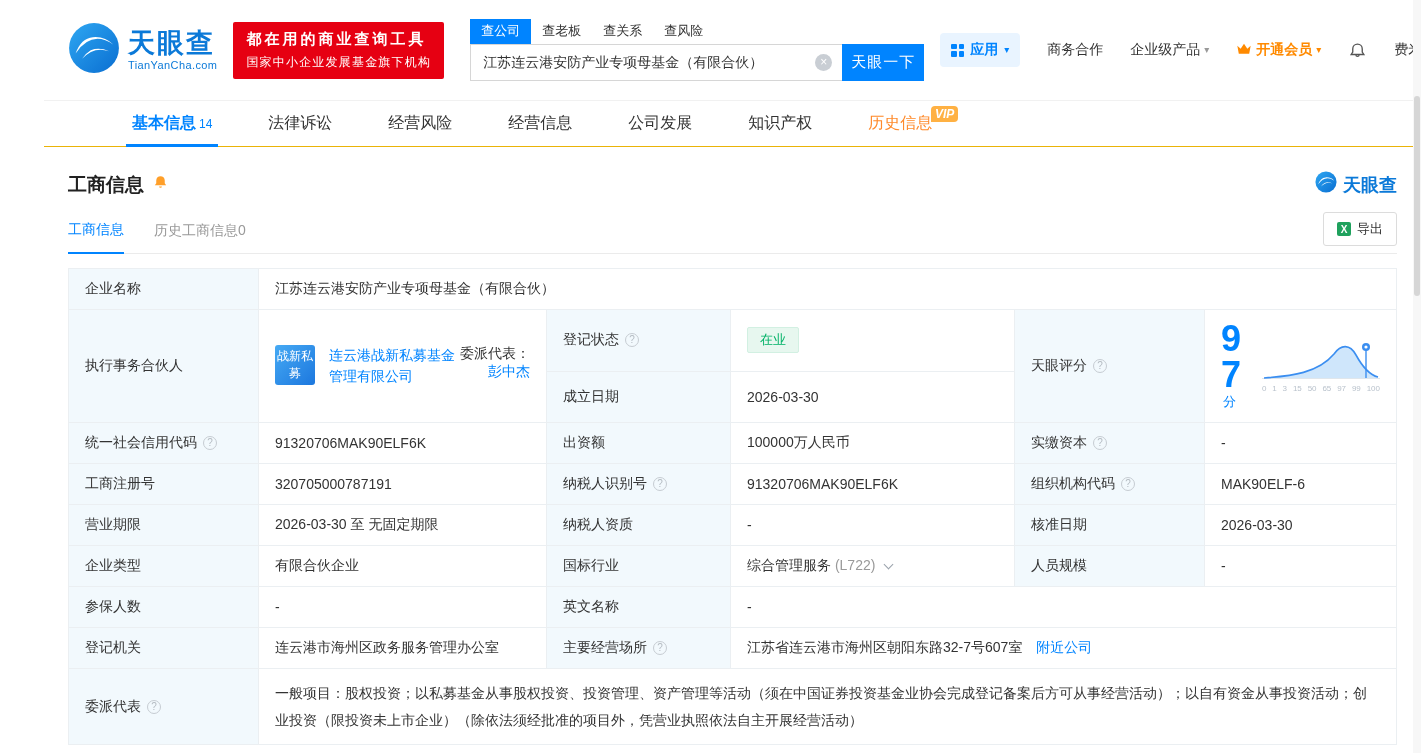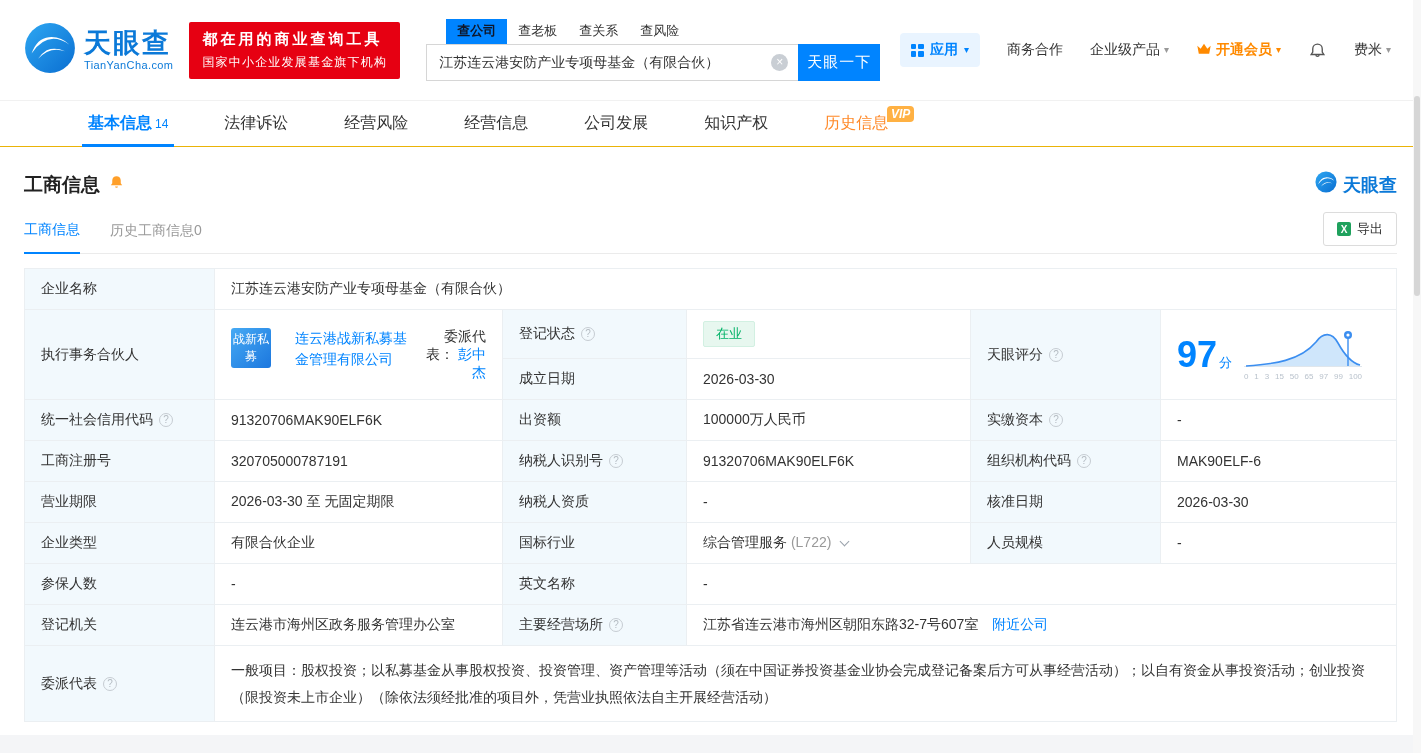--- a/index.html
+++ b/index.html
@@ -1,33 +1,33 @@
 <!DOCTYPE html>
 <html><head>
 <meta charset="utf-8">
 <style>
   * { margin:0; padding:0; box-sizing:border-box; }
   body { width:1421px; height:753px; overflow:hidden; background:#fff;
          font-family:"Liberation Sans","DejaVu Sans",sans-serif; color:#333; }
-  .page { position:relative; width:1421px; height:618px; background:#fff; }
+  .page { position:relative; width:1421px; height:618px; background:#fff;padding-left:44px; }
 
   
   .topbar { display:flex; align-items:center; height:100px; padding:0 30px 0 24px; gap:16px; background:#fff; }
   .logo { display:flex; align-items:center; gap:8px; flex:0 0 auto; }
   .logo-text { display:flex; flex-direction:column; line-height:1.05; }
   .brand-name { font-size:27px; font-weight:bold; color:#0b79d8; letter-spacing:2px; }
   .brand-domain { font-size:11px; color:#0b79d8; margin-top:3px; letter-spacing:.4px; }
   .slogan { background:#e60012; color:#fff; padding:8px 13px; border-radius:2px; flex:0 0 auto; }
   .slogan-l1 { font-size:15px; font-weight:bold; letter-spacing:3px; }
   .slogan-l2 { font-size:12px; letter-spacing:1.2px; margin-top:5px; }
 
   .search-area { margin-left:10px; flex:0 0 auto; }
   .search-tabs { display:flex; font-size:13px; }
   .search-tab { padding:3px 11px 4px; color:#333; cursor:pointer; }
-  .search-tab.active { background:#0084ff; color:#0f172a; font-weight:bold;margin-left:20px; }
+  .search-tab.active { background:#0084ff; color:#ffffff; font-weight:normal; }
   .search-row { display:flex; }
   .input-wrap { position:relative; }
   .search-input { width:372px; height:37px; border:1px solid #d6d6d6; border-right:none;
                   padding:0 32px 0 12px; font-size:14px; color:#333; outline:none;
                   font-family:inherit; }
   .clear-icon { position:absolute; right:10px; top:10px; width:17px; height:17px; border-radius:50%;
                 background:#c9ced4; color:#fff; font-size:12px; line-height:17px; text-align:center; cursor:pointer; }
   .search-btn { width:82px; height:37px; background:#0084ff; color:#fff; border:none; font-size:15px;
                 cursor:pointer; font-family:inherit; letter-spacing:1px; }
 
@@ -78,21 +78,21 @@
   .help { display:inline-block; width:14px; height:14px; border:1px solid #c6ccd2; border-radius:50%;
           color:#b4bbc2; font-size:10px; line-height:12px; text-align:center; margin-left:6px;
           vertical-align:1px; cursor:pointer; }
   .lnk { color:#0084ff; cursor:pointer; text-decoration:none; }
   .gray { color:#999; }
   .status-badge { display:inline-block; background:#e7f7ef; color:#00b267; font-size:13px;
                   padding:3px 12px; border-radius:2px; border:1px solid #d2f0e2; }
   .chev { display:inline-block; width:7px; height:7px; border-right:1.5px solid #9aa2ab;
           border-bottom:1.5px solid #9aa2ab; transform:rotate(45deg); margin-left:6px; vertical-align:2px; }
 
-  .partner { display:flex; gap:24px; align-items:flex-start; }
+  .partner { display:flex; gap:14px; align-items:flex-start; }
   .avatar { flex:0 0 auto; width:40px; height:40px; background:linear-gradient(135deg,#46aaf4,#1c77de);
             color:#fff; font-size:12px; line-height:17px; text-align:center; border-radius:3px;
             padding:3px 2px; cursor:pointer; }
   .partner-info { display:flex; flex-direction:row; gap:4px; }
   .company-link { max-width:208px; line-height:1.5; }
   .delegate-line { color:#333;text-align:right; }
 
   .score-wrap { display:flex; align-items:center; gap:12px; }
   .score-num { font-size:36px; font-weight:bold; color:#0084ff; line-height:1; }
   .score-unit { font-size:13px; color:#0084ff; margin-left:2px; }

